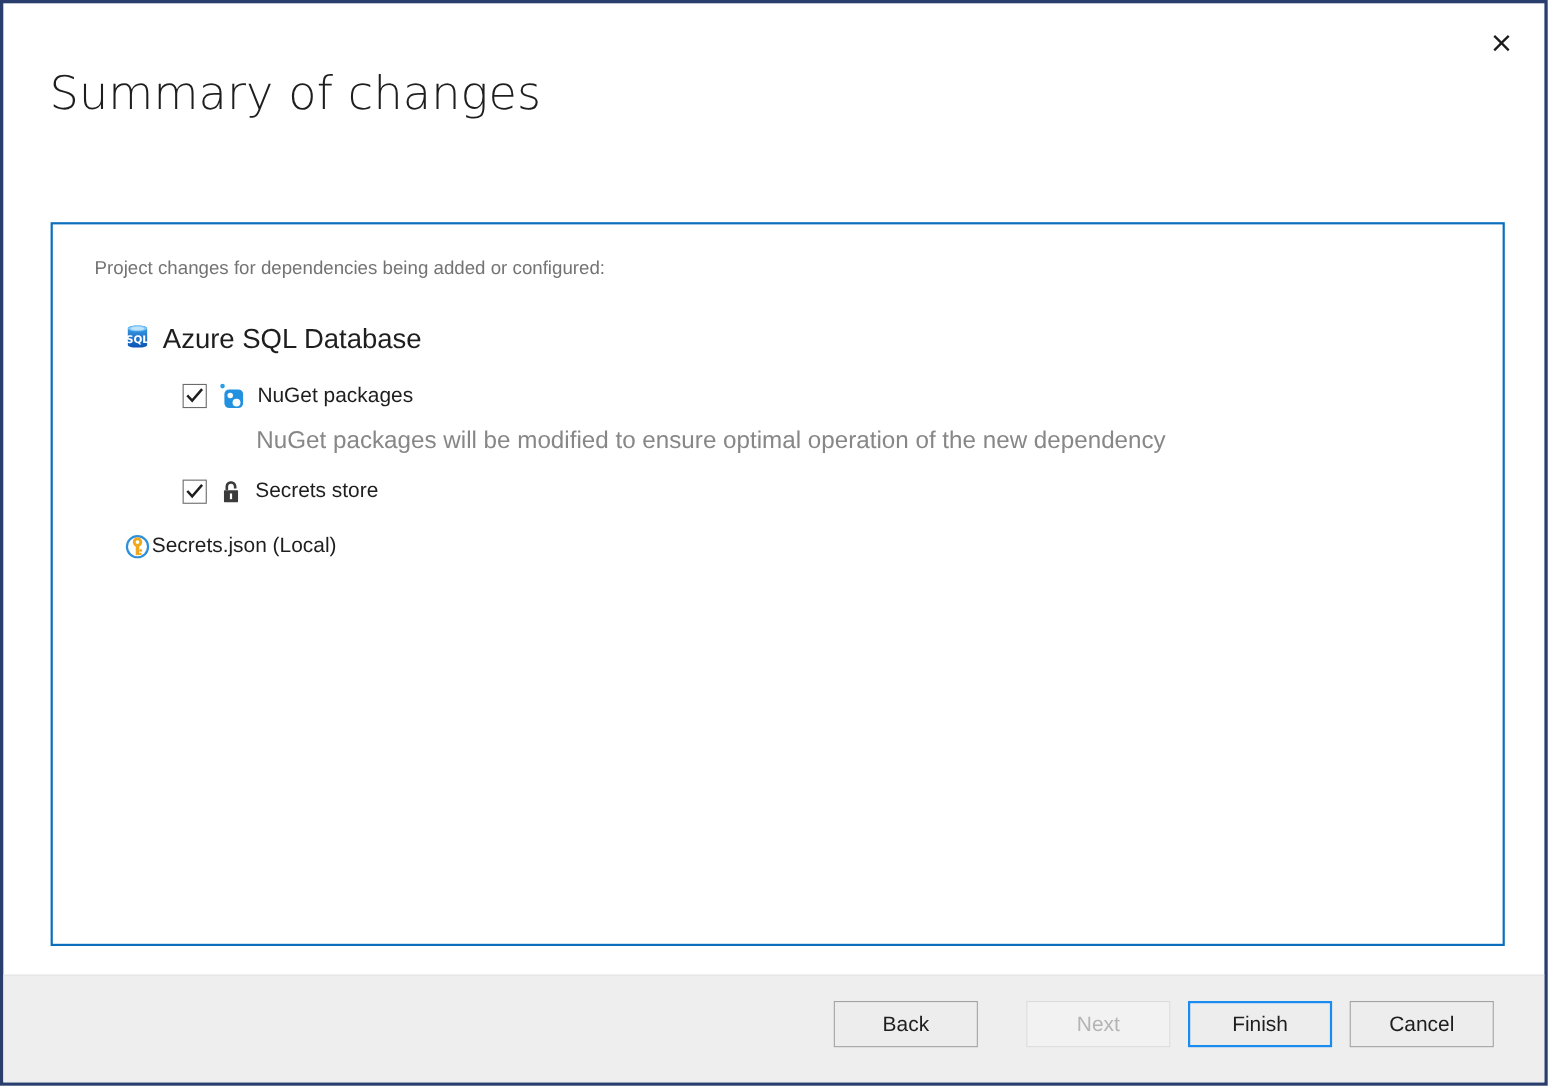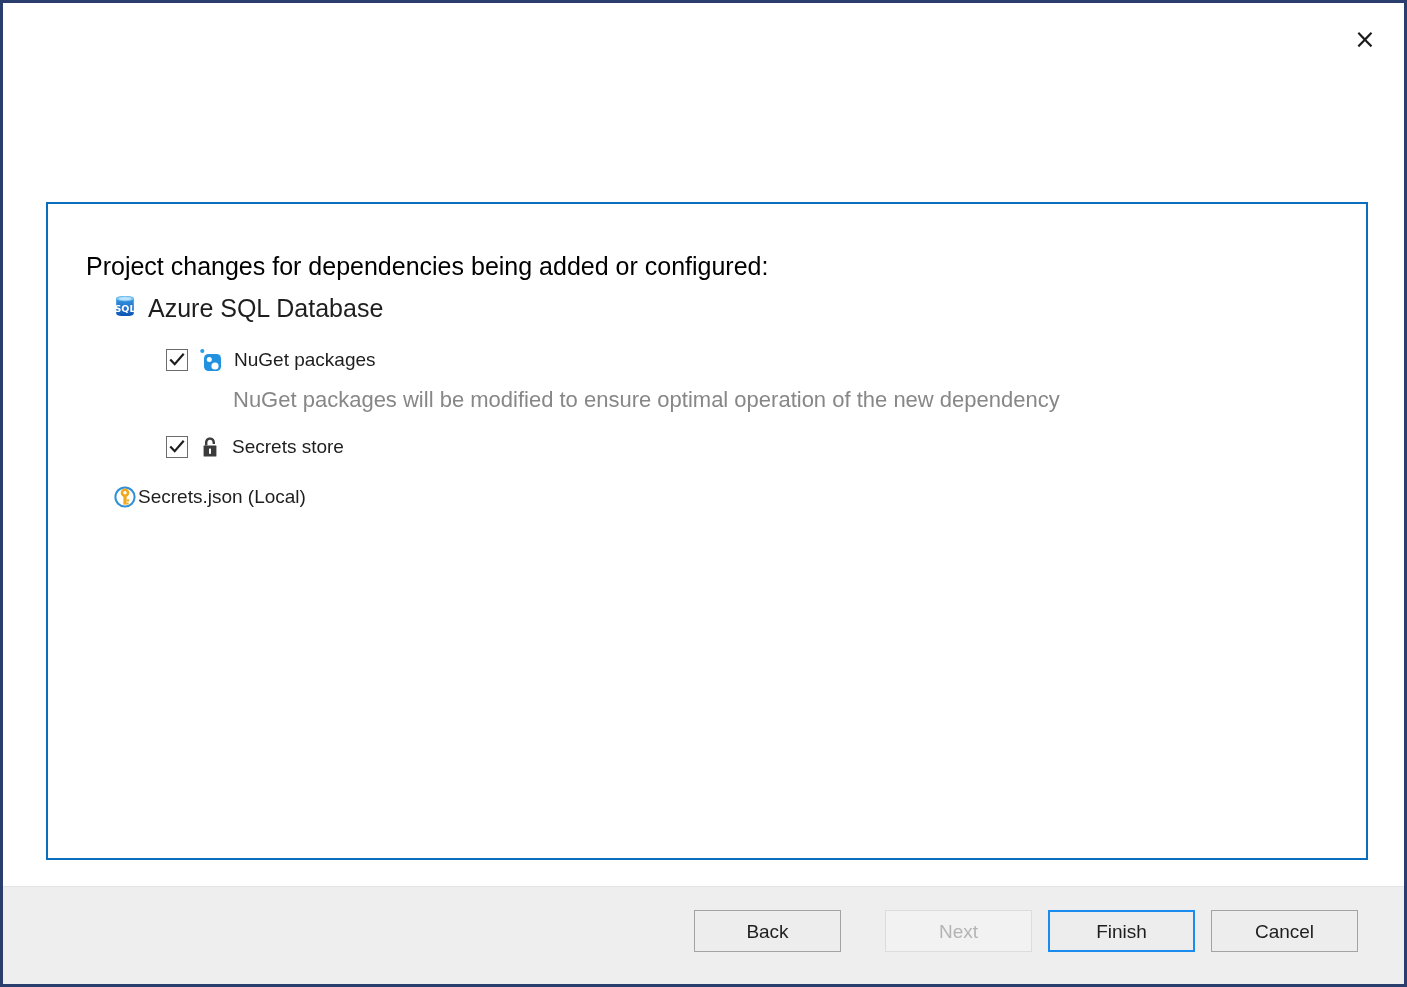--- a/index.html
+++ b/index.html
@@ -68,23 +68,23 @@
     width: 1322px;
     height: 658px;
     box-sizing: border-box;
     border: 2px solid #0a6ebd;
     background: #ffffff;
   }
 
   .panel-intro {
     position: absolute;
     left: 38px;
-    top: 48px;
-    font-size: 25px;
-    color: #000000;
+    top: 30px;
+    font-size: 17px;
+    color: #737373;
     white-space: nowrap;
   }
 
   
   .tree {
     position: absolute;
     left: 38px;
     top: 90px;
     right: 10px;
   }
@@ -174,21 +174,21 @@
     border-top: 1px solid #e4e4e4;
   }
   .btn-row {
     position: absolute;
     right: 46px;
     top: 23px;
     display: flex;
     gap: 16px;
   }
   .btn {
-    width: 147px;
+    width: 131px;
     height: 42px;
     box-sizing: border-box;
     font-size: 19px;
     font-family: "Liberation Sans", sans-serif;
     background: #ededed;
     border: 1.5px solid #a3a3a3;
     color: #1e1e1e;
     cursor: pointer;
     padding: 0;
     line-height: 1;
@@ -206,20 +206,21 @@
 </style>
 </head>
 <body>
 
 <div class="dialog">
 
   <button class="close-btn">
     <span class="glyph">×</span>
   </button>
 
+  <div class="page-title">Summary of changes</div>
 
   <div class="panel">
 
     <div class="panel-intro">Project changes for dependencies being added or configured:</div>
 
     <div class="tree">
 
       <div class="group-row">
         <svg class="icon" viewBox="0 0 24 24">
           <defs>

